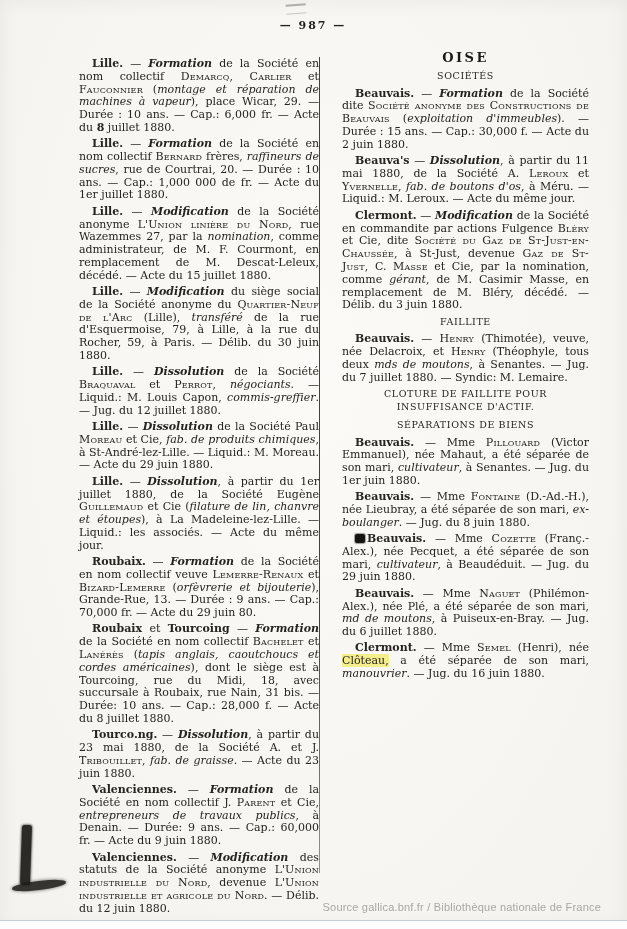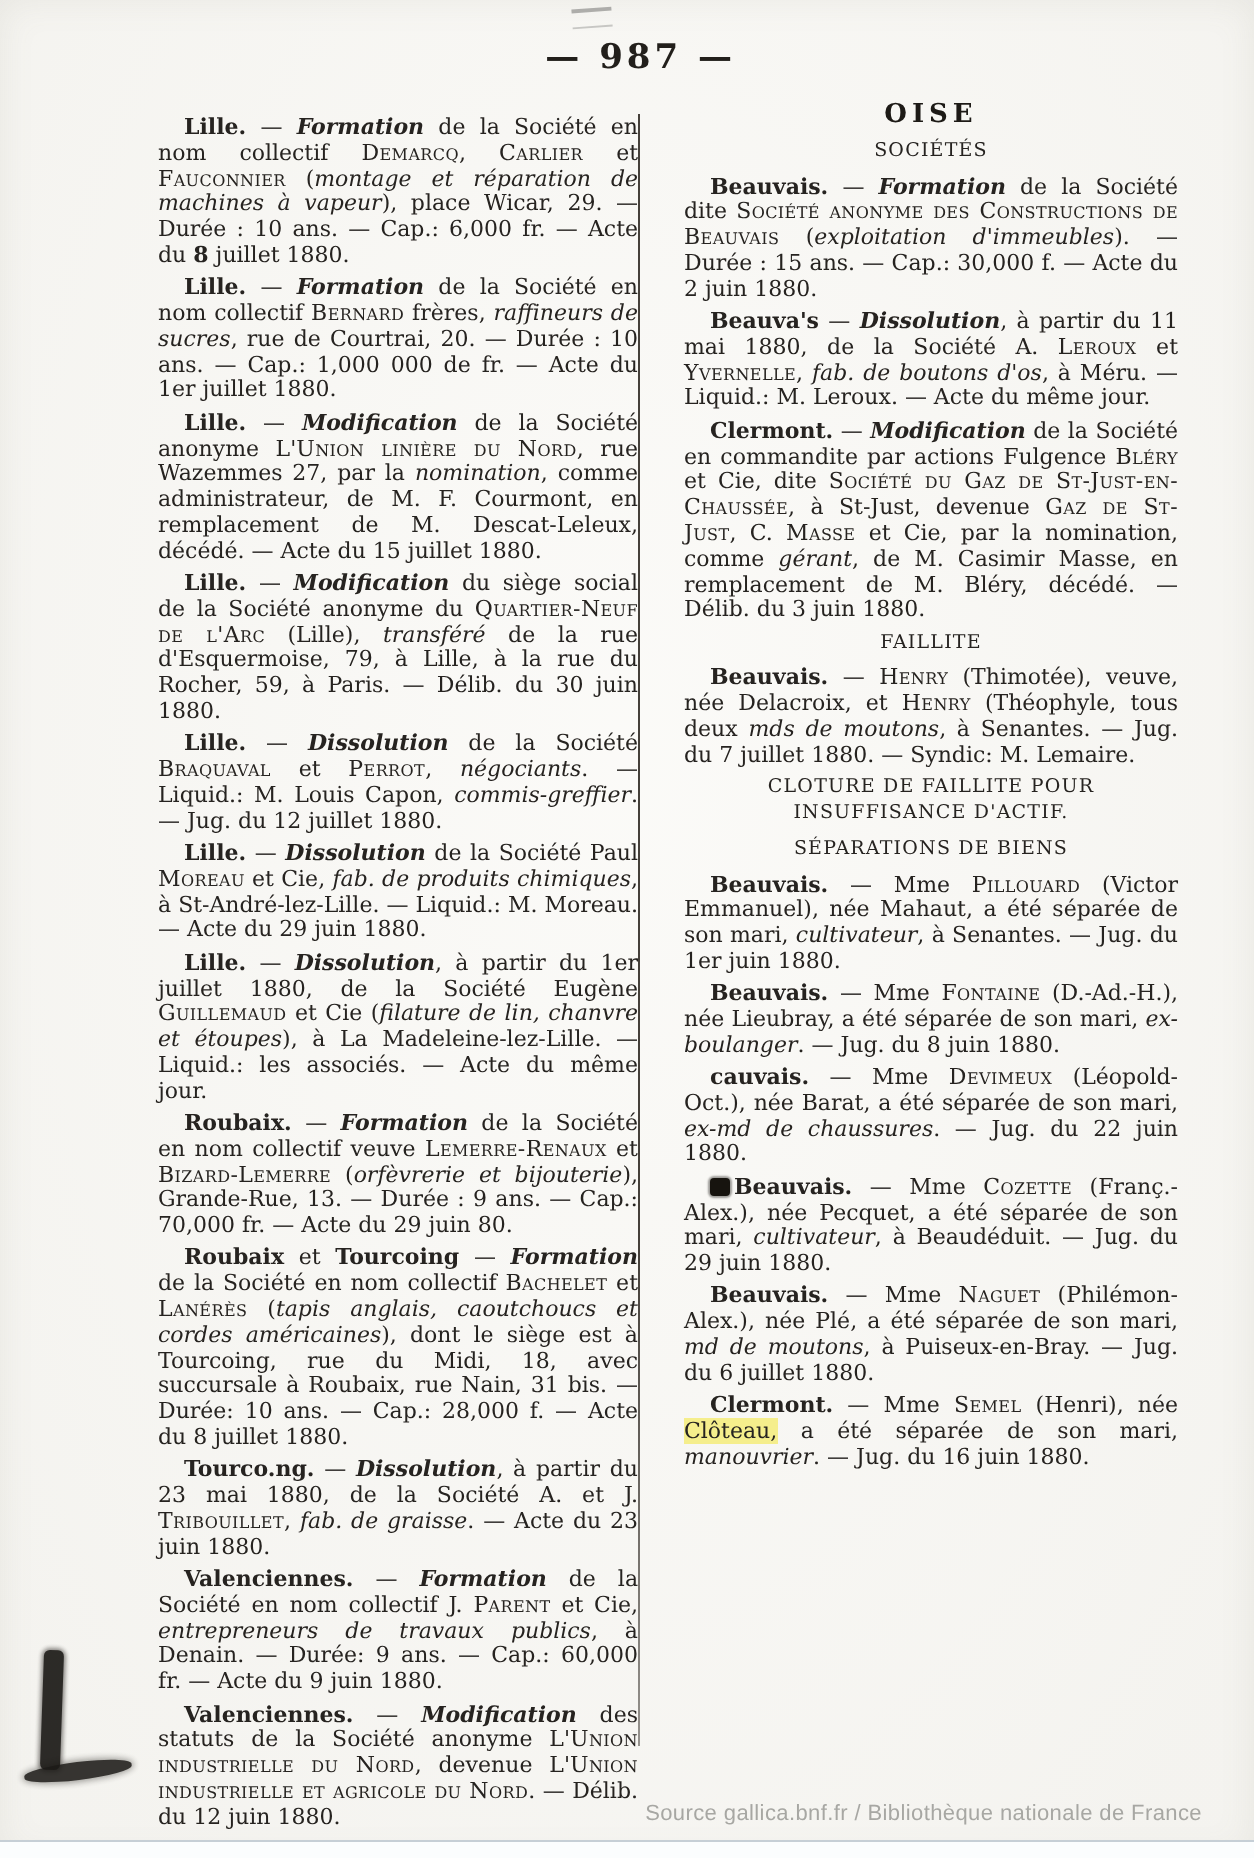--- a/index.html
+++ b/index.html
@@ -9,22 +9,22 @@
     font-family:"DejaVu Serif","Liberation Serif",serif;
   }
   .page{
     position:absolute;inset:0;
     background:
       radial-gradient(ellipse at 50% 40%, rgba(255,255,255,0.35), rgba(0,0,0,0.018) 90%),
       #f9f8f4;
     box-shadow:inset 0 0 18px rgba(120,115,100,0.10);
   }
   .page-number{
-    position:absolute;top:19px;left:258px;width:110px;text-align:right;
-    font-weight:bold;font-size:17px;letter-spacing:2px;color:#221f1b;
+    position:absolute;top:19px;left:258px;width:110px;text-align:center;
+    font-weight:bold;font-size:11px;letter-spacing:2px;color:#221f1b;
   }
   .scan-artifact{
     position:absolute;left:286px;top:4px;width:20px;height:7px;
     border-top:2px solid rgba(90,90,88,0.45);
     border-bottom:1px solid rgba(90,90,88,0.3);
     transform:rotate(-4deg);
   }
   .col{
     position:absolute;
     font-size:11px;line-height:12.8px;color:#262320;
@@ -104,21 +104,20 @@
       <p class="h-section">SOCIÉTÉS</p>
       <p class="entry"><span class="b">Beauvais.</span><span> — </span><span class="bi">Formation</span><span> de la Société dite </span><span class="sc">Société anonyme des Constructions de Beauvais</span><span> (</span><span class="i">exploitation d'immeubles</span><span>). — Durée : 15 ans. — Cap.: 30,000 f. — Acte du 2 juin 1880.</span></p>
       <p class="entry"><span class="b">Beauva's</span><span> — </span><span class="bi">Dissolution</span><span>, à partir du 11 mai 1880, de la Société A. </span><span class="sc">Leroux</span><span> et </span><span class="sc">Yvernelle</span><span>, </span><span class="i">fab. de boutons d'os</span><span>, à Méru. — Liquid.: M. Leroux. — Acte du même jour.</span></p>
       <p class="entry"><span class="b">Clermont.</span><span> — </span><span class="bi">Modification</span><span> de la Société en commandite par actions Fulgence </span><span class="sc">Bléry</span><span> et Cie, dite </span><span class="sc">Société du Gaz de St-Just-en-Chaussée</span><span>, à St-Just, devenue </span><span class="sc">Gaz de St-Just</span><span>, C. </span><span class="sc">Masse</span><span> et Cie, par la nomination, comme </span><span class="i">gérant</span><span>, de M. Casimir Masse, en remplacement de M. Bléry, décédé. — Délib. du 3 juin 1880.</span></p>
       <p class="h-section">FAILLITE</p>
       <p class="entry"><span class="b">Beauvais.</span><span> — </span><span class="sc">Henry</span><span> (Thimotée), veuve, née Delacroix, et </span><span class="sc">Henry</span><span> (Théophyle, tous deux </span><span class="i">mds de moutons</span><span>, à Senantes. — Jug. du 7 juillet 1880. — Syndic: M. Lemaire.</span></p>
       <p class="h-section">CLOTURE DE FAILLITE POUR INSUFFISANCE D'ACTIF.</p>
       <p class="h-section">SÉPARATIONS DE BIENS</p>
       <p class="entry"><span class="b">Beauvais.</span><span> — Mme </span><span class="sc">Pillouard</span><span> (Victor Emmanuel), née Mahaut, a été séparée de son mari, </span><span class="i">cultivateur</span><span>, à Senantes. — Jug. du 1er juin 1880.</span></p>
       <p class="entry"><span class="b">Beauvais.</span><span> — Mme </span><span class="sc">Fontaine</span><span> (D.-Ad.-H.), née Lieubray, a été séparée de son mari, </span><span class="i">ex-boulanger</span><span>. — Jug. du 8 juin 1880.</span></p>
-      <p class="entry"><span class="b">cauvais.</span><span> — Mme </span><span class="sc">Devimeux</span><span> (Léopold-Oct.), née Barat, a été séparée de son mari, </span><span class="i">ex-md de chaussures</span><span>. — Jug. du 22 juin 1880.</span></p>
       <p class="entry"><span class="blot"></span><span class="b">Beauvais.</span><span> — Mme </span><span class="sc">Cozette</span><span> (Franç.-Alex.), née Pecquet, a été séparée de son mari, </span><span class="i">cultivateur</span><span>, à Beaudéduit. — Jug. du 29 juin 1880.</span></p>
       <p class="entry"><span class="b">Beauvais.</span><span> — Mme </span><span class="sc">Naguet</span><span> (Philémon-Alex.), née Plé, a été séparée de son mari, </span><span class="i">md de moutons</span><span>, à Puiseux-en-Bray. — Jug. du 6 juillet 1880.</span></p>
       <p class="entry"><span class="b">Clermont.</span><span> — Mme </span><span class="sc">Semel</span><span> (Henri), née </span><span class="hl">Clôteau,</span><span> a été séparée de son mari, </span><span class="i">manouvrier</span><span>. — Jug. du 16 juin 1880.</span></p>
     </div>
 
   <div class="smudge-v"></div>
   <div class="smudge-h"></div>
 
   <div class="source-bar">
     <span>Source gallica.bnf.fr / Bibliothèque nationale de France</span>

